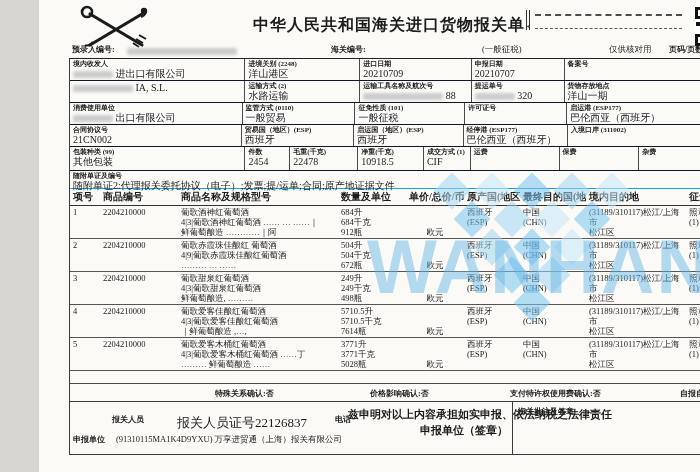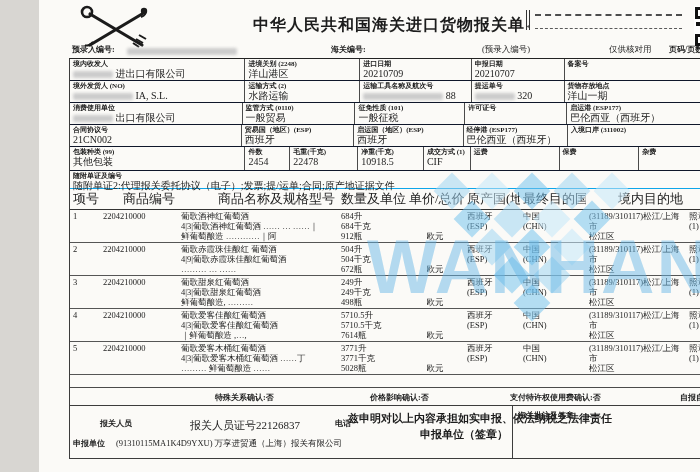--- a/index.html
+++ b/index.html
@@ -36,21 +36,21 @@
   .fcell:first-child{border-left:none;}
   .flabel{font-weight:bold;font-size:7px;line-height:8.5px;white-space:nowrap;}
   .fvalue{font-size:10px;line-height:10px;margin-top:0.5px;white-space:nowrap;}
   .docsrow{height:18px;border-bottom:1px solid #0ea5e9;padding:1px 3px;box-sizing:border-box;}
   .docsrow .fvalue{margin-top:0;}
   .marksrow{position:relative;height:33px;border-bottom:1.5px solid #222;box-sizing:border-box;padding:1px 3px;}
   .marksrow span{position:absolute;top:11px;font-size:8.5px;white-space:nowrap;}
   
   table.goods{border-collapse:collapse;table-layout:fixed;width:667px;}
   table.goods td{padding:1px 3px;vertical-align:top;overflow:hidden;}
-  td.gh{font-weight:normal;font-size:13px;text-align:right;height:12px;
+  td.gh{font-weight:bold;font-size:10px;text-align:left;height:12px;
         border-bottom:1px solid #333;white-space:nowrap;padding:2px 0 0 0;}
   tr.grow td{border-bottom:1px solid #555;height:29px;font-size:8.5px;line-height:10px;}
   .ml{white-space:pre-line;}
   .tr{text-align:left;}
   .tc{text-align:center;}
   .gap{height:12px;border-bottom:1px solid #4a4a4a;}
   
   .confrow{position:relative;height:17px;border-bottom:1px solid #3c3c3c;}
   .confrow span{position:absolute;top:4px;font-size:8px;font-weight:bold;white-space:nowrap;}
   
@@ -134,21 +134,21 @@
       <rect x="6" y="33" width="2" height="2"></rect>
     </g>
   </svg>
 
   <div class="bluedot"></div>
 
   <div class="inforow">
     <span class="blbl" style="left:33px">预录入编号:</span>
     <span class="redact w110" style="left:88px;top:4px"></span>
     <span class="blbl" style="left:292px">海关编号:</span>
-    <span style="left:443px">(预录入编号)</span>
+    <span style="left:443px">(一般征税)</span>
     <span style="left:570px">仅供核对用</span>
     <span class="blbl" style="left:630px">页码/页数:1/1</span>
   </div>
 
   <div class="sheet">
 
     <div class="frow">
       <div class="fcell" style="width:175px">
           <div class="flabel">境内收发人</div>
           <div class="fvalue"><span class="redact w40"></span> <span>进出口有限公司</span></div>
@@ -165,21 +165,20 @@
           <div class="flabel">申报日期</div>
           <div class="fvalue">20210707</div>
         </div>
       <div class="fcell" style="width:172px">
           <div class="flabel">备案号</div>
           <div class="fvalue"></div>
         </div>
     </div>
     <div class="frow">
       <div class="fcell" style="width:175px">
-          <div class="flabel">境外发货人 (NO)</div>
           <div class="fvalue"><span class="redact w60"></span> <span>IA, S.L.</span></div>
         </div>
       <div class="fcell" style="width:115px">
           <div class="flabel">运输方式 (2)</div>
           <div class="fvalue">水路运输</div>
         </div>
       <div class="fcell" style="width:112px">
           <div class="flabel">运输工具名称及航次号</div>
           <div class="fvalue"><span class="redact w80"></span> <span>88</span></div>
         </div>
@@ -412,22 +411,22 @@
     <div class="gap"></div>
 
     <div class="confrow">
       <span style="left:145px">特殊关系确认:否</span>
       <span style="left:300px">价格影响确认:否</span>
       <span style="left:440px">支付特许权使用费确认:否</span>
       <span style="left:610px">自报自缴:是</span>
     </div>
 
     <div class="footrow">
-      <span class="blbl" style="left:30px;top:12px">报关人员</span>
-      <span style="left:120px;top:12px;font-size:11px">报关人员证号22126837</span>
+      <span class="blbl" style="left:42px;top:12px">报关人员</span>
+      <span style="left:107px;top:12px;font-size:13px">报关人员证号22126837</span>
       <span class="blbl" style="left:265px;top:12px">电话</span>
       <span class="blbl" style="left:3px;top:32px">申报单位</span>
       <span style="left:46px;top:32px;font-size:8.5px">(91310115MA1K4D9YXU) 万享进贸通（上海）报关有限公司</span>
       <div class="stmt">
         <span style="position:static">兹申明对以上内容承担如实申报、依法纳税之法律责任</span>
         <span class="sign" style="position:static">申报单位（签章）</span>
       </div>
       <div class="fdiv"></div>
       <span class="blbl" style="left:448px;top:4px">海关批注及签章</span>
     </div>

